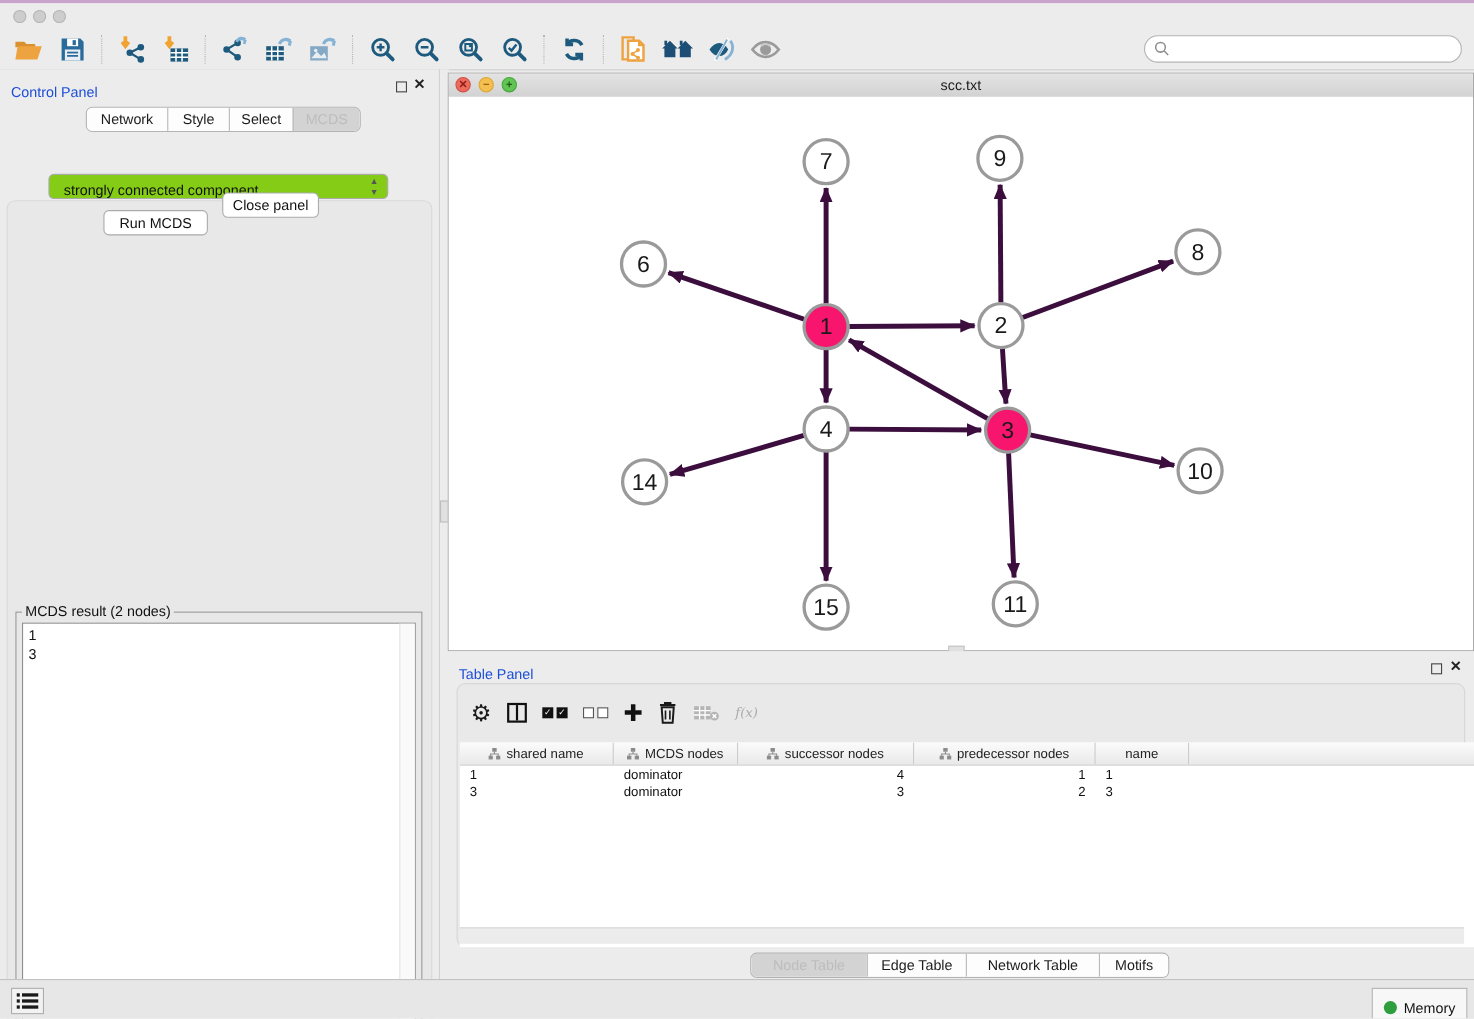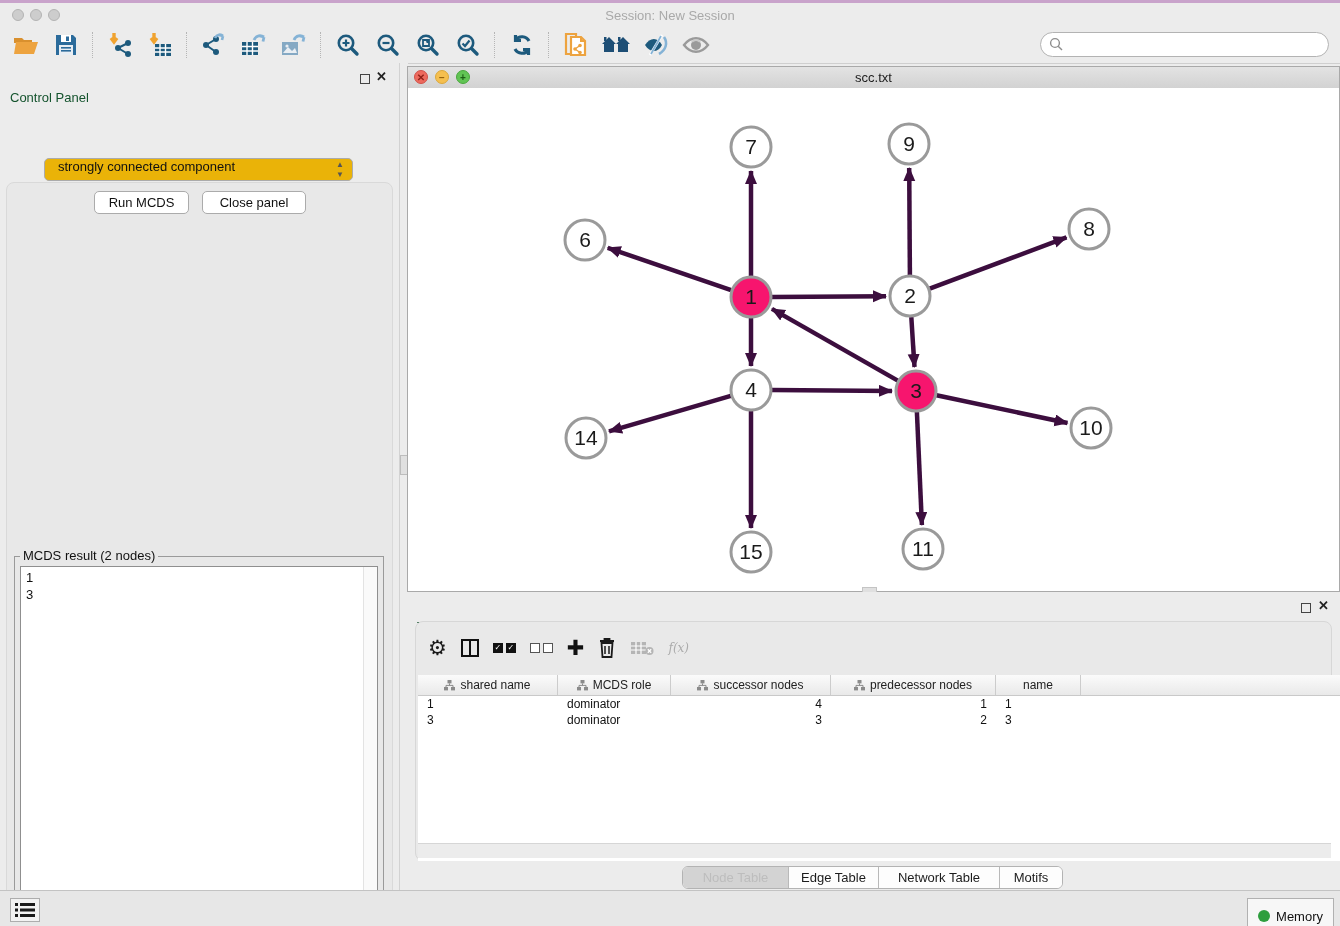--- a/index.html
+++ b/index.html
@@ -11,30 +11,30 @@
   .win-title{position:absolute;left:0;top:5px;width:1340px;text-align:center;font-size:13px;color:#a9a9a9;}
   
   .toolbar{position:absolute;left:0;top:27px;width:1340px;height:36px;background:#ececec;border-bottom:1px solid #cfcfcf;display:flex;align-items:center;}
   .tbtn{width:34px;height:30px;display:flex;align-items:center;justify-content:center;margin:0 3px;}
   .tdiv{width:1px;height:26px;margin:0 6px;border-left:1px dotted #b5b5b5;}
   .searchwrap{position:absolute;left:1040px;top:5px;width:289px;height:25px;}
   .searchwrap input{width:100%;height:100%;box-sizing:border-box;border:1px solid #b3b3b3;border-radius:13px;padding:0 10px 0 28px;font-size:13px;background:#fff;outline:none;}
   .searchglyph{position:absolute;left:9px;top:5px;width:14px;height:14px;pointer-events:none;}
   
   .cpanel{position:absolute;left:0;top:63px;width:399px;height:827px;background:#ececec;}
-  .panel-title{position:absolute;left:10px;top:27px;font-size:13px;color:#14532d;}
+  .panel-title{position:absolute;left:10px;top:13px;font-size:13px;color:#1d4ed8;}
   .float-ic{position:absolute;width:10px;height:10px;border:1.5px solid #444;box-sizing:border-box;top:11px;}
   .close-ic{position:absolute;top:6px;font-size:13px;font-weight:bold;color:#222;}
   .seg{position:absolute;display:flex;height:21px;border:1px solid #b3b3b3;border-radius:6px;overflow:hidden;background:#fff;}
   .seg .s{display:flex;align-items:center;justify-content:center;font-size:13px;color:#1c1c1c;background:#fdfdfd;border-left:1px solid #b9b9b9;}
   .seg .s:first-child{border-left:none;}
   .seg .s.sel{background:#d3d3d3;color:#bdbdbd;}
   .cp-inner{position:absolute;left:6px;top:119px;width:387px;height:760px;background:#e8e8e8;border:1px solid #d9d9d9;border-radius:8px;box-sizing:border-box;}
   .opt-label{position:absolute;left:0;top:137px;width:399px;text-align:center;font-size:13px;color:#1b1b1b;}
-  .dropdown{position:absolute;left:44px;top:158px;width:309px;height:23px;background:#eab308;border:1px solid #ababab;border-radius:5px;box-sizing:border-box;font-size:13px;color:#111;display:flex;align-items:flex-start;padding-left:13px;}
+  .dropdown{position:absolute;left:44px;top:158px;width:309px;height:23px;background:#84cc16;border:1px solid #ababab;border-radius:5px;box-sizing:border-box;font-size:13px;color:#111;display:flex;align-items:flex-end;padding-left:13px;}
   .dd-arrows{position:absolute;right:8px;top:1px;font-size:8px;line-height:10px;color:#555;text-align:center;}
   .btn{position:absolute;height:23px;background:#fff;border:1px solid #ababab;border-radius:5px;box-sizing:border-box;font-size:13px;color:#111;display:flex;align-items:center;justify-content:center;}
   .fieldset{position:absolute;left:14px;top:493px;width:370px;height:378px;border:1px solid #9a9a9a;box-sizing:border-box;background:#e8e8e8;}
   .legend{position:absolute;left:5px;top:-9px;background:#e8e8e8;padding:0 3px;font-size:13px;color:#111;}
   .resultbox{position:absolute;left:5px;top:9px;right:5px;bottom:5px;background:#fff;border:1px solid #8f8f8f;}
   .resulttext{position:absolute;left:5px;top:2px;font-size:13px;line-height:17px;color:#111;white-space:pre;}
   .vscroll{position:absolute;right:0;top:0;bottom:0;width:13px;background:#fafafa;border-left:1px solid #e3e3e3;}
   
   .vsplit{position:absolute;left:399px;top:63px;width:8px;height:827px;background:#ececec;border-left:1px solid #d2d2d2;}
   .vsplit .hdl{position:absolute;left:0px;top:392px;width:6px;height:18px;background:#e0e0e0;border:1px solid #bdbdbd;}
@@ -74,21 +74,20 @@
 </head>
 <body>
 
 <div class="app">
   <div class="topstrip"></div>
 
   <div class="titlebar">
     <div class="tl-dot" style="left:12px"></div>
     <div class="tl-dot" style="left:30px"></div>
     <div class="tl-dot" style="left:48px"></div>
-    <div class="win-title">Session: New Session</div>
   </div>
 
   <div class="toolbar">
     <div style="width:6px"></div>
     <div class="tbtn">
       <span>
           <svg width="26" height="22" viewBox="0 0 26 22">
             <path d="M1 4 h8 l2 2 h8 v3 h-18 z" fill="#d9902e"></path>
             <path d="M3 8 h22 l-4 12 h-20 z" fill="#eda33f"></path>
           </svg>
@@ -267,29 +266,35 @@
             <path d="M9.2 9.2 L13 13" stroke="#8e8e8e" stroke-width="1.4"></path>
           </svg>
         </span>
     </div>
   </div>
 
   <div class="cpanel">
     <div class="panel-title">Control Panel</div>
     <div class="float-ic" style="left:360px"></div>
     <div class="close-ic" style="left:376px">✕</div>
+    <div class="seg" style="left:78px;top:34px" id="cp-tabs">
+        <div class="s" style="width: 73px;">Network</div>
+        <div class="s" style="width: 55px;">Style</div>
+        <div class="s" style="width: 57px;">Select</div>
+        <div class="s sel" style="width: 60px;">MCDS</div>
+      </div>
     <div class="cp-inner"></div>
     <div class="dropdown" style="top: 95px;">
       <span>strongly connected component</span>
       <span class="dd-arrows">▲<br>▼</span>
     </div>
     <div class="btn" style="left:94px;top:128px;width:95px">
         <span>Run MCDS</span>
       </div>
-    <div class="btn" style="left:202px;top:128px;width:104px">
+    <div class="btn" style="left:202px;top:112px;width:88px">
         <span>Close panel</span>
       </div>
     <div class="fieldset">
       <div class="legend">MCDS result (2 nodes)</div>
       <div class="resultbox">
         <div class="resulttext" id="result-lines">1
 3</div>
         <div class="vscroll"></div>
       </div>
     </div>
@@ -441,21 +446,21 @@
             </div>
             <div class="th" style="width: 113px;">
               <svg width="11" height="11" viewBox="0 0 11 11">
                 <g fill="#8b8b8b">
                   <rect x="3.5" y="0" width="4" height="3.4"></rect>
                   <rect x="0" y="7" width="4" height="3.4"></rect>
                   <rect x="7" y="7" width="4" height="3.4"></rect>
                   <path d="M5.5 3.4 v2 M2 7 v-1.6 h7 V7" stroke="#8b8b8b" fill="none" stroke-width="1"></path>
                 </g>
               </svg>
-              <span>MCDS role</span>
+              <span>MCDS nodes</span>
             </div>
             <div class="th" style="width: 160px;">
               <svg width="11" height="11" viewBox="0 0 11 11">
                 <g fill="#8b8b8b">
                   <rect x="3.5" y="0" width="4" height="3.4"></rect>
                   <rect x="0" y="7" width="4" height="3.4"></rect>
                   <rect x="7" y="7" width="4" height="3.4"></rect>
                   <path d="M5.5 3.4 v2 M2 7 v-1.6 h7 V7" stroke="#8b8b8b" fill="none" stroke-width="1"></path>
                 </g>
               </svg>

